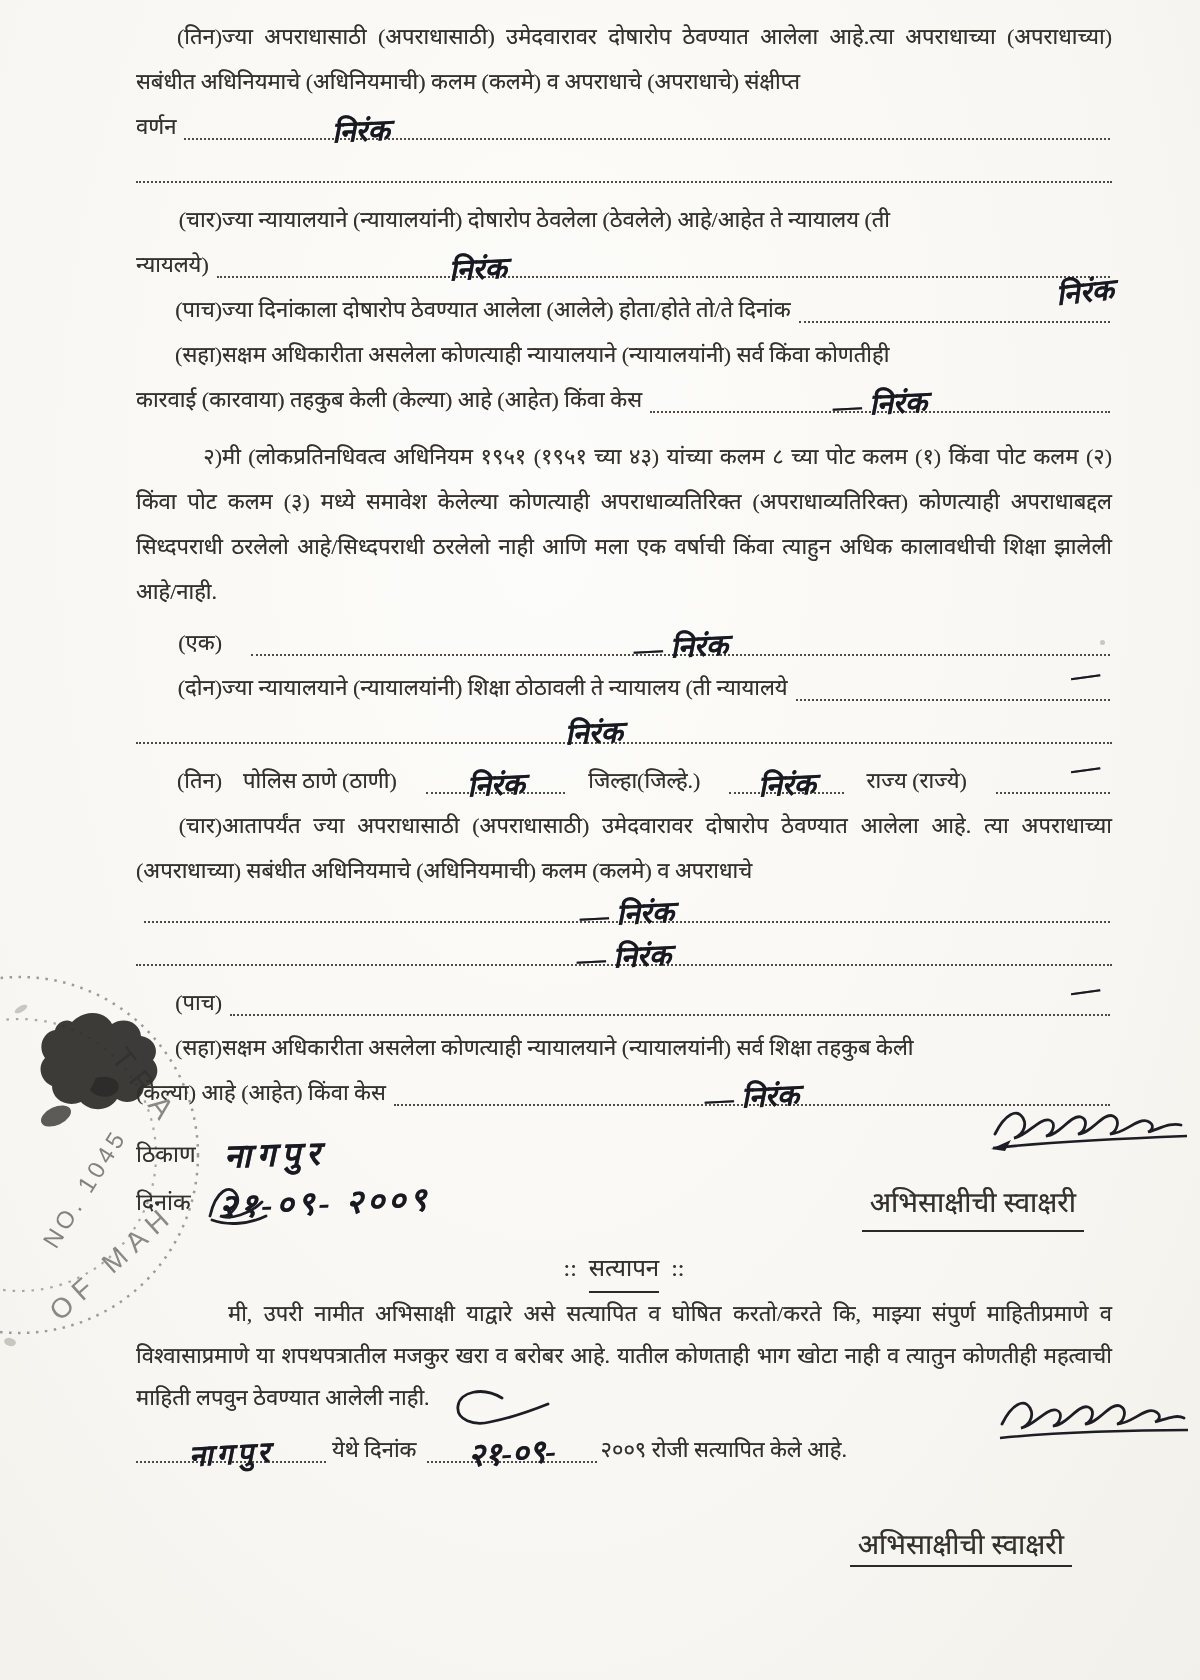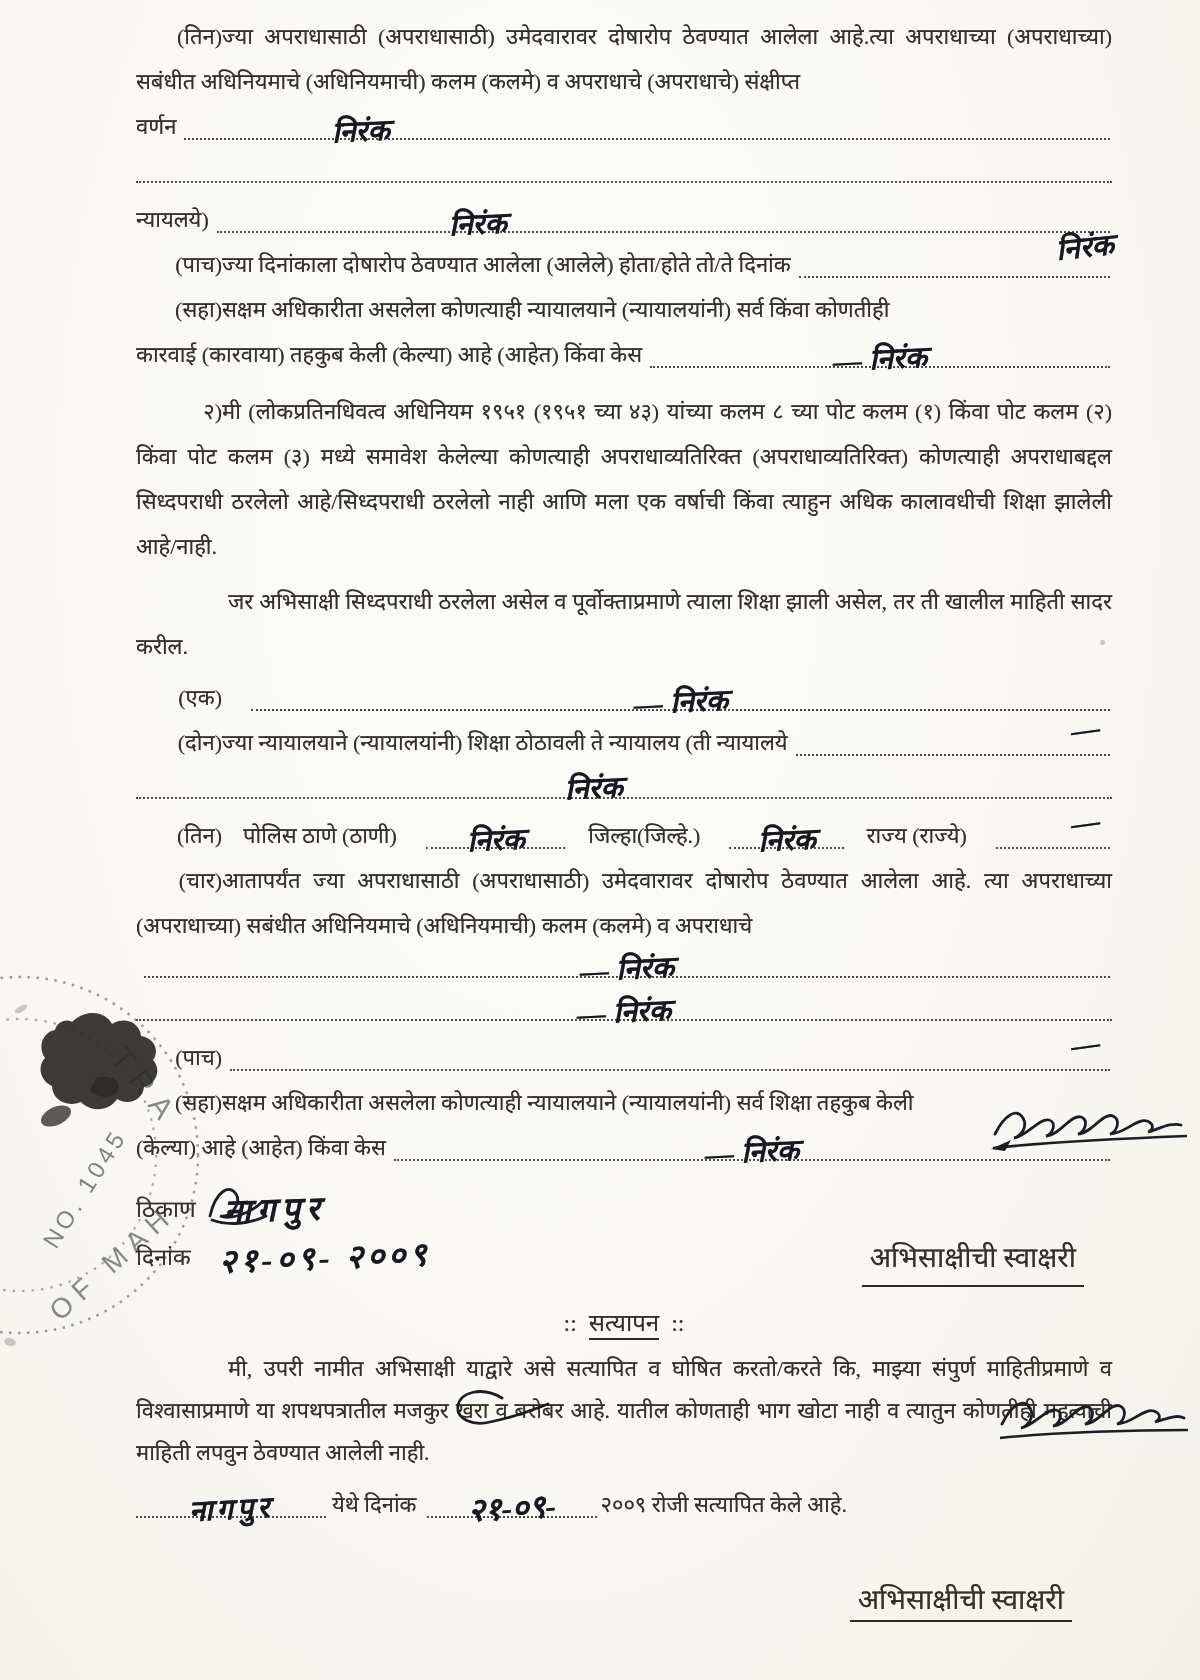--- a/index.html
+++ b/index.html
@@ -33,21 +33,21 @@
   .indent { text-indent:92px; }
   
   .footrow { display:flex; align-items:flex-start; font-size:23px; line-height:48px; }
   .hw-inline { position:static; display:inline-block; font-style:italic; font-weight:600;
                color:#191922; font-size:33px; letter-spacing:6px; transform:rotate(-2deg);
                margin-left:28px; text-shadow:0 0 .5px rgba(10,10,25,.6); }
   .sign-caption { font-size:28px; border-bottom:2px solid #2b2a26; padding:0 8px 3px;
                   display:inline-block; }
   .push-right { margin-left:auto; margin-right:28px; }
   .satyapan { text-align:center; font-size:24px; margin:18px 0 10px; }
-  .satyapan .t { border-bottom:2px solid #2b2a26; padding-bottom:2px; margin:0 6px; }
+  .satyapan .t { border-bottom:2px solid #2b2a26; padding-bottom:10px; margin:0 6px; }
   p.verify { font-size:22px; line-height:42px; text-align:justify; }
   .sig2row { display:flex; margin-top:52px; }
   
   .stamp { position:absolute; left:-140px; top:950px; z-index:1; }
   .scrib { position:absolute; z-index:3; }
   .stamp text { font-family:"Liberation Sans","DejaVu Sans",sans-serif; fill:#6e6e6e; }
   .speck { position:absolute; background:#9a978f; border-radius:50%; opacity:.5; z-index:1; }
 </style>
 </head>
 <body>
@@ -97,20 +97,21 @@
 
     <p class="para"><span class="num">(तिन)</span><span>ज्या अपराधासाठी (अपराधासाठी) उमेदवारावर दोषारोप ठेवण्यात आलेला आहे.त्या अपराधाच्या (अपराधाच्या) सबंधीत अधिनियमाचे (अधिनियमाची) कलम (कलमे) व अपराधाचे (अपराधाचे) संक्षीप्त</span></p>
     <div class="line">
       <span class="txt">वर्णन</span>
       <span class="fill grow">
           <span class="hw hw-l">निरंक</span>
         </span>
     </div>
     <div class="dotrow"></div>
 
+    <p class="para"><span class="num">(चार)</span><span>ज्या न्यायालयाने (न्यायालयांनी) दोषारोप ठेवलेला (ठेवलेले) आहे/आहेत ते न्यायालय (ती</span></p>
     <div class="line">
       <span class="txt">न्यायलये)</span>
       <span class="fill grow">
           <span class="hw hw-ll">निरंक</span>
         </span>
     </div>
 
     <div class="line">
       <span class="num">(पाच)</span>
       <span class="txt">ज्या दिनांकाला दोषारोप ठेवण्यात आलेला (आलेले) होता/होते तो/ते दिनांक</span>
@@ -122,21 +123,20 @@
     <p class="para"><span class="num">(सहा)</span><span>सक्षम अधिकारीता असलेला कोणत्याही न्यायालयाने (न्यायालयांनी) सर्व किंवा कोणतीही</span></p>
     <div class="line">
       <span class="txt">कारवाई (कारवाया) तहकुब केली (केल्या) आहे (आहेत) किंवा केस</span>
       <span class="fill grow">
           <span class="hw hw-c">—  निरंक</span>
         </span>
     </div>
 
     <p class="para mt12"><span class="num">२)</span><span>मी (लोकप्रतिनधिवत्व अधिनियम १९५१ (१९५१ च्या ४३) यांच्या कलम ८ च्या पोट कलम (१) किंवा पोट कलम (२) किंवा पोट कलम (३) मध्ये समावेश केलेल्या कोणत्याही अपराधाव्यतिरिक्त (अपराधाव्यतिरिक्त) कोणत्याही अपराधाबद्दल सिध्दपराधी ठरलेलो आहे/सिध्दपराधी ठरलेलो नाही आणि मला एक वर्षाची किंवा त्याहुन अधिक कालावधीची शिक्षा झालेली आहे/नाही.</span></p>
 
-    <p class="para indent mt10">जर अभिसाक्षी सिध्दपराधी ठरलेला असेल व पूर्वोक्ताप्रमाणे त्याला शिक्षा झाली असेल, तर ती खालील माहिती सादर करील.</p>
 
     <div class="line mt6">
       <span class="num">(एक)</span>
       <span class="fill grow">
           <span class="hw hw-c">—    निरंक</span>
         </span>
     </div>
 
     <div class="line">
       <span class="num">(दोन)</span>

